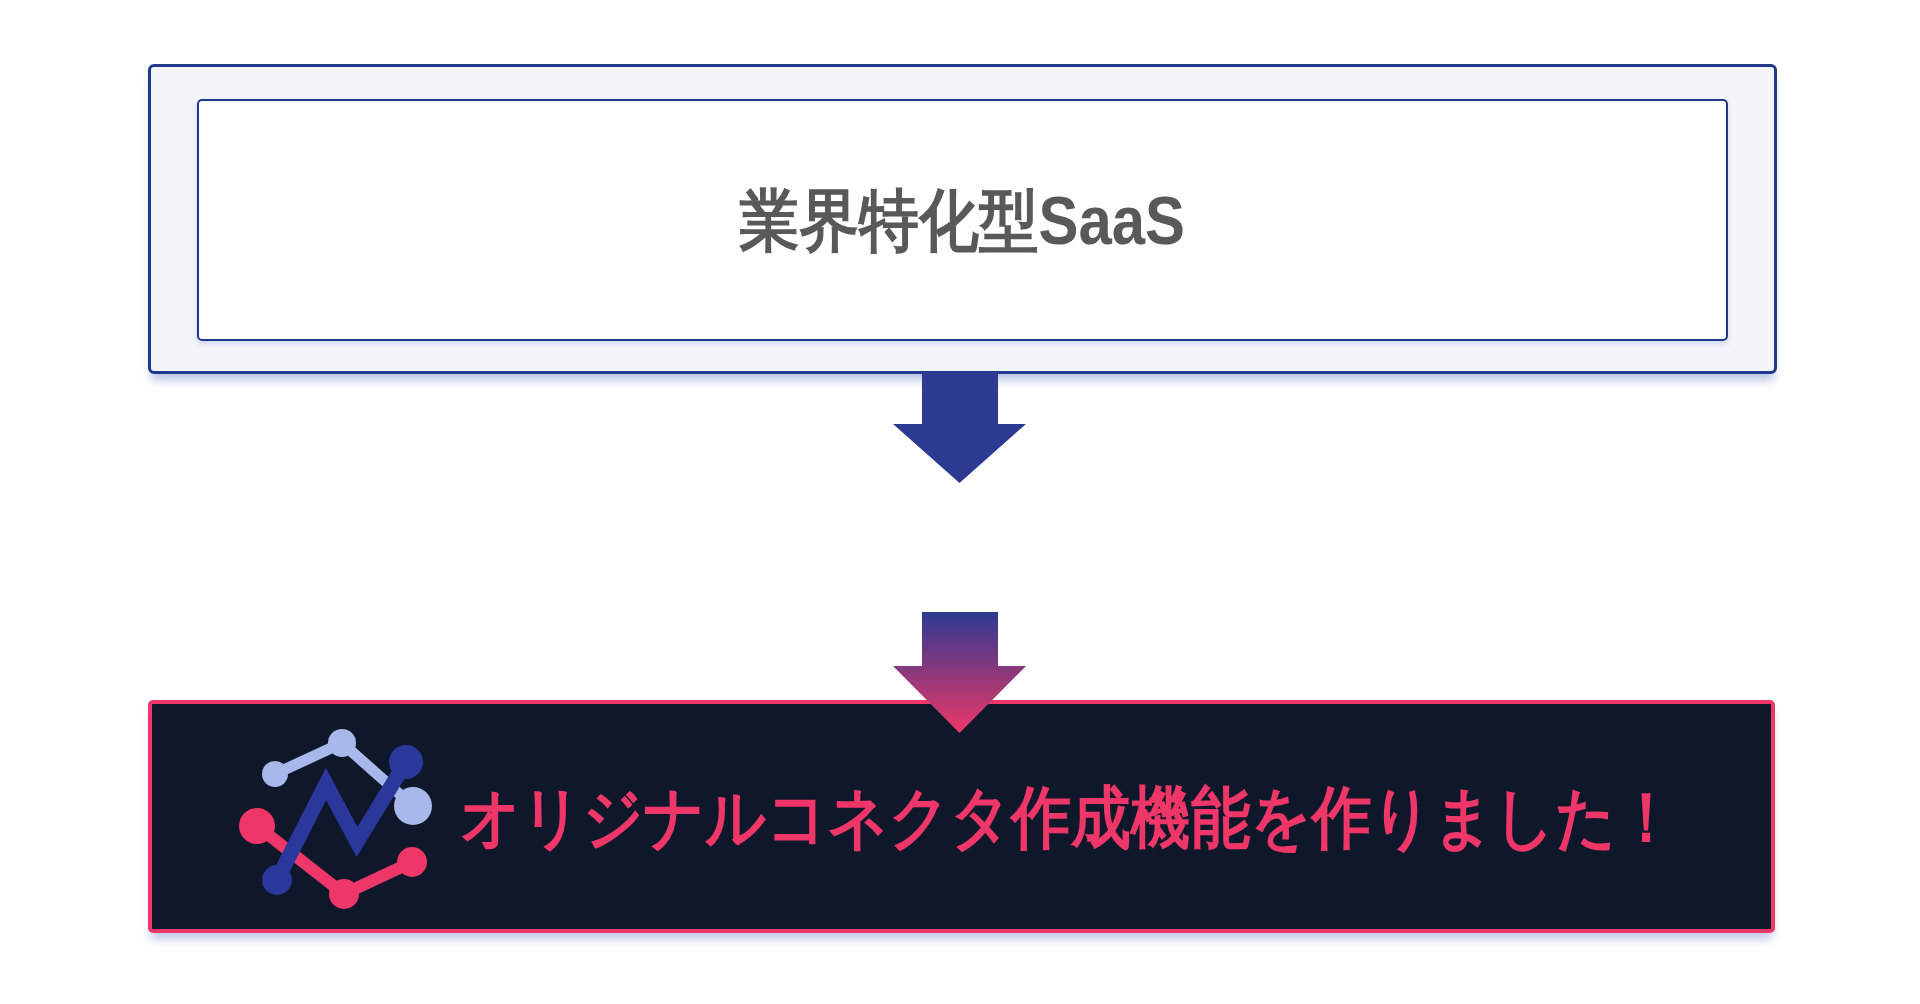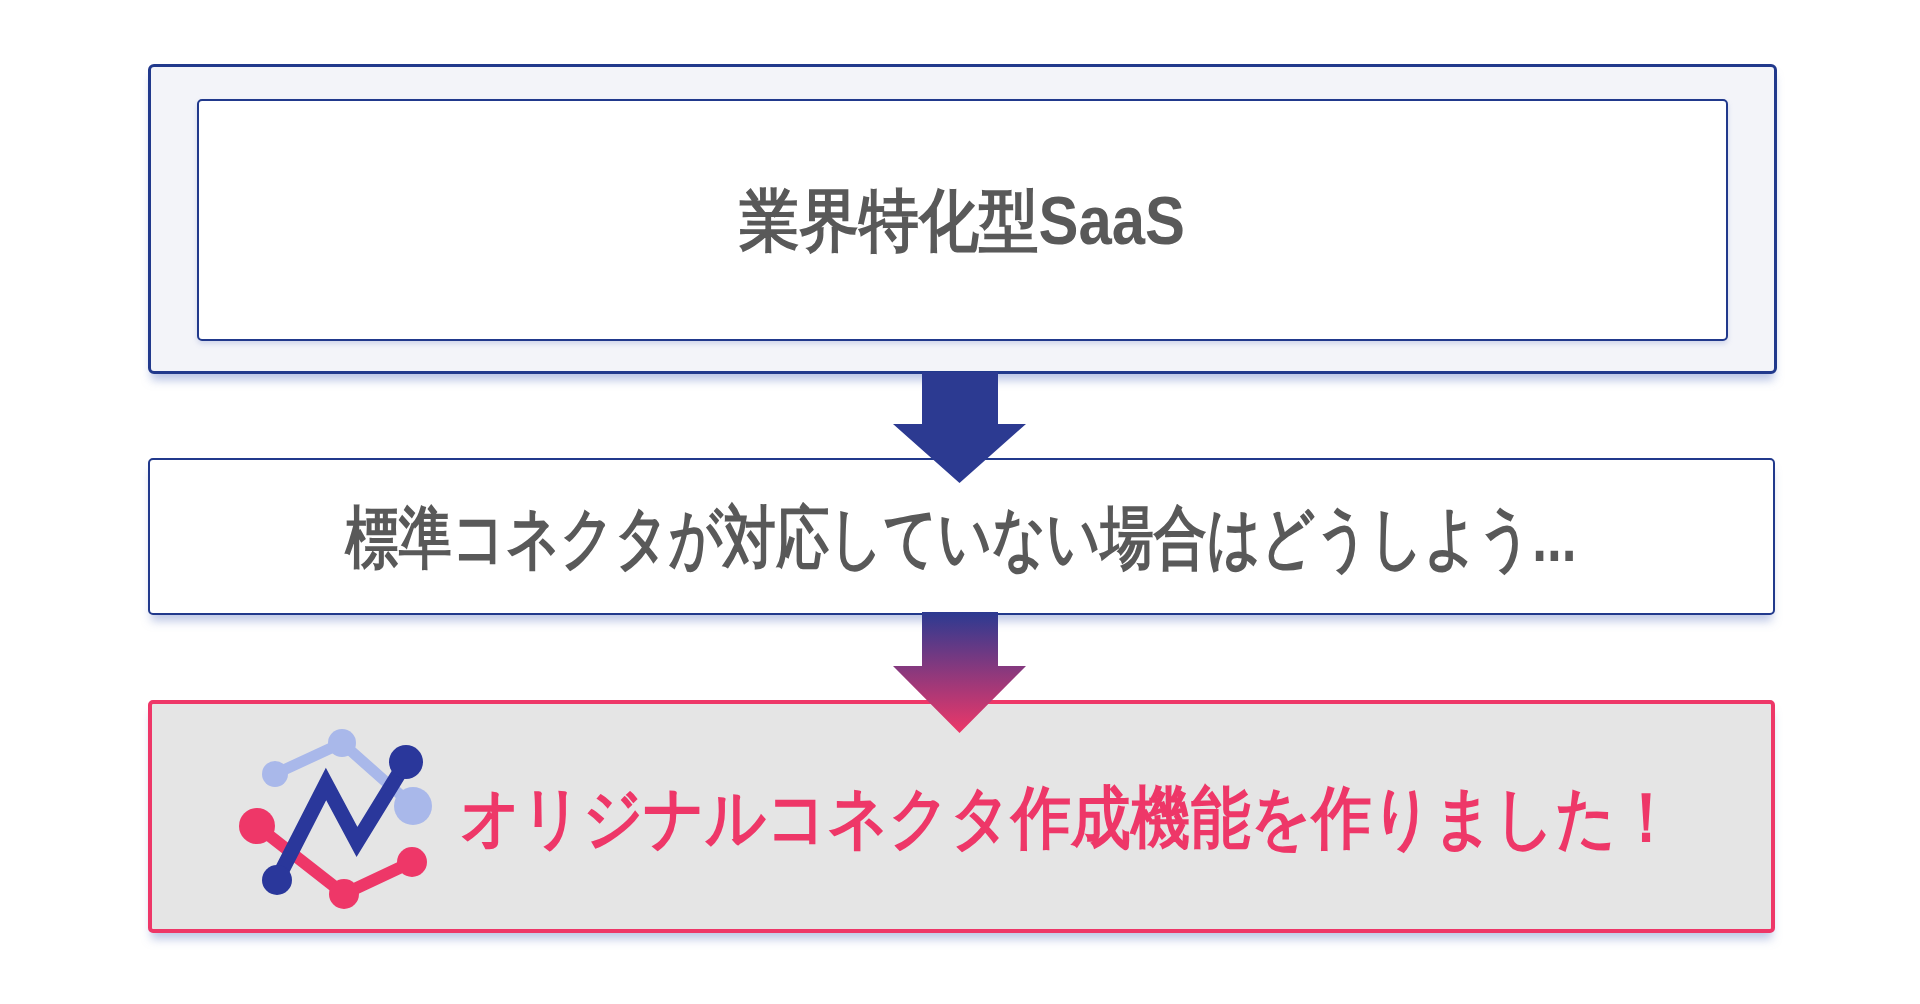--- a/index.html
+++ b/index.html
@@ -42,21 +42,21 @@
     display:flex;align-items:center;justify-content:center;overflow:hidden;
   }
   .problem-text{
     font-size:68px;font-weight:700;color:var(--text-gray);white-space:nowrap;
     transform:scaleX(.78);transform-origin:center center;line-height:1;
   }
 
   
   .solution-box{
     position:absolute;left:148px;top:700px;width:1627px;height:233px;
-    background:#e5e5e5;border:4px solid var(--pink);border-radius:5px;
+    background:#0f172a;border:4px solid var(--pink);border-radius:5px;
     box-shadow:0 9px 10px -3px rgba(126,145,205,.5);
   }
   .logo{position:absolute;left:76px;top:14px;width:204px;height:196px;}
   .solution-text{
     position:absolute;left:308px;top:0;bottom:0;
     display:flex;align-items:center;
     font-size:68px;font-weight:700;color:var(--pink);white-space:nowrap;
     transform:scaleX(.88);transform-origin:left center;line-height:1;
   }
 
@@ -80,23 +80,20 @@
 <body>
 
 <div class="stage">
 
   <div class="top-panel">
     <div class="sys-box">
       <span class="sys-label">業界特化型SaaS</span>
     </div>
   </div>
 
-  <div class="problem-box">
-    <span class="problem-text">標準コネクタが対応していない場合はどうしよう...</span>
-  </div>
 
   <div class="solution-box">
     <svg class="logo" viewBox="0 0 204 196">
 
       <polyline class="l-peri" points="47,56 114,25 185,88"></polyline>
       <circle class="c-peri" cx="47" cy="56" r="13"></circle>
       <circle class="c-peri" cx="114" cy="25" r="14"></circle>
       <circle class="c-peri" cx="185" cy="88" r="19"></circle>
 
       <polyline class="l-pink" points="29,108 116,176 184,144"></polyline>

